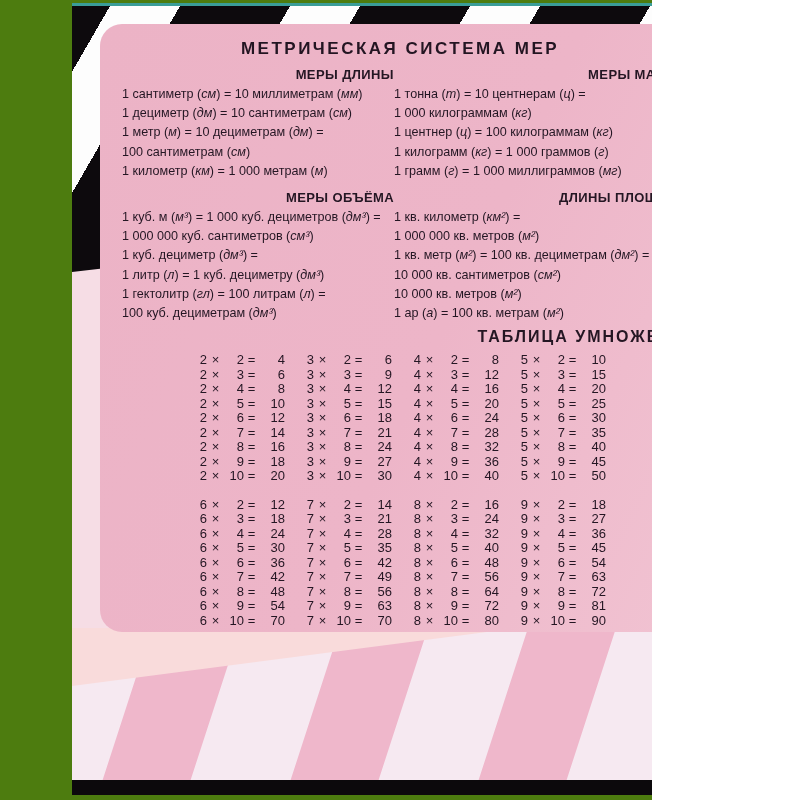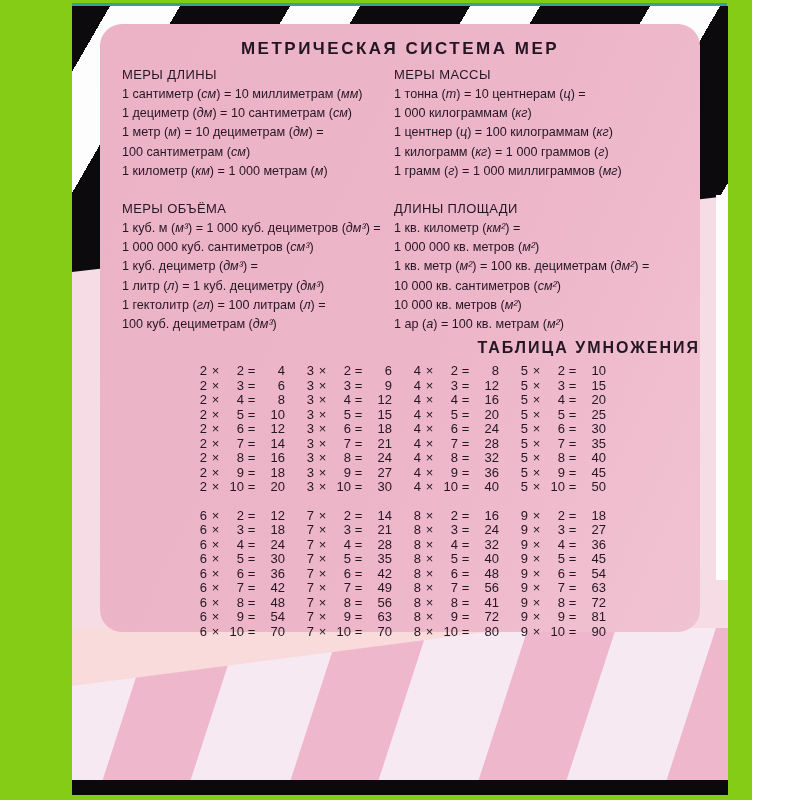--- a/index.html
+++ b/index.html
@@ -1,16 +1,16 @@
 <!DOCTYPE html>
 <html><head>
 <meta charset="utf-8">
 <style>
   html,body{margin:0;padding:0;background:#ffffff;}
-  .canvas{position:relative;width:752px;height:800px;background:#84cc16;overflow:hidden;
+  .canvas{position:relative;width:652px;height:800px;background:#4d7c0f;overflow:hidden;
           font-family:"Liberation Sans","DejaVu Sans",sans-serif;color:#241623;}
 
   
   .teal-line{position:absolute;left:72px;top:3px;width:655px;height:3px;background:#3a9d98;}
 
   
   .cover-bg{position:absolute;left:72px;top:6px;width:656px;height:774px;background:#f6dde5;}
 
   
   .clapper-band{position:absolute;left:72px;top:6px;width:656px;height:266px;overflow:hidden;
@@ -36,23 +36,23 @@
 
   
   .card{position:absolute;left:100px;top:24px;width:600px;height:608px;border-radius:22px;
         background:linear-gradient(115deg,#ecb3c6 0%,#edb5c8 55%,#f1c3d2 100%);
         box-sizing:border-box;padding-top:14px;}
 
   .card-title{text-align:center;font-size:17px;font-weight:bold;letter-spacing:2.5px;
               color:#231522;line-height:22px;}
 
   .sections-grid{display:grid;grid-template-columns:272px 294px;margin-left:22px;margin-right:12px;}
-  .section-title{text-align:left;font-size:13px;font-weight:normal;letter-spacing:.4px;
+  .section-title{text-align:right;font-size:13px;font-weight:bold;letter-spacing:.4px;
                  margin-top:7px;margin-bottom:3px;}
-  .sec-volume .section-title,.sec-area .section-title{margin-top:20px;}
+  .sec-volume .section-title,.sec-area .section-title{margin-top:9px;}
   .section-lines{font-size:12.6px;line-height:19.2px;white-space:nowrap;}
   .section-lines i{}
 
   .table-title{text-align:right;font-size:16px;font-weight:bold;letter-spacing:2px;
                margin-top:5px;margin-bottom:7px;}
   .mult-block{display:flex;justify-content:center;gap:16px;}
   .mult-block + .mult-block{margin-top:14px;}
   .mult-col{display:flex;flex-direction:column;}
   .eq-row{display:flex;font-size:13px;line-height:14.5px;}
   .eq-row .fa{width:13px;text-align:right;}
@@ -564,21 +564,21 @@
             <span class="fx">×</span>
             <span class="fb">7</span>
             <span class="fe">=</span>
             <span class="fp">56</span>
           </div>
           <div class="eq-row">
             <span class="fa">8</span>
             <span class="fx">×</span>
             <span class="fb">8</span>
             <span class="fe">=</span>
-            <span class="fp">41</span>
+            <span class="fp">64</span>
           </div>
           <div class="eq-row">
             <span class="fa">8</span>
             <span class="fx">×</span>
             <span class="fb">9</span>
             <span class="fe">=</span>
             <span class="fp">72</span>
           </div>
           <div class="eq-row">
             <span class="fa">8</span>

